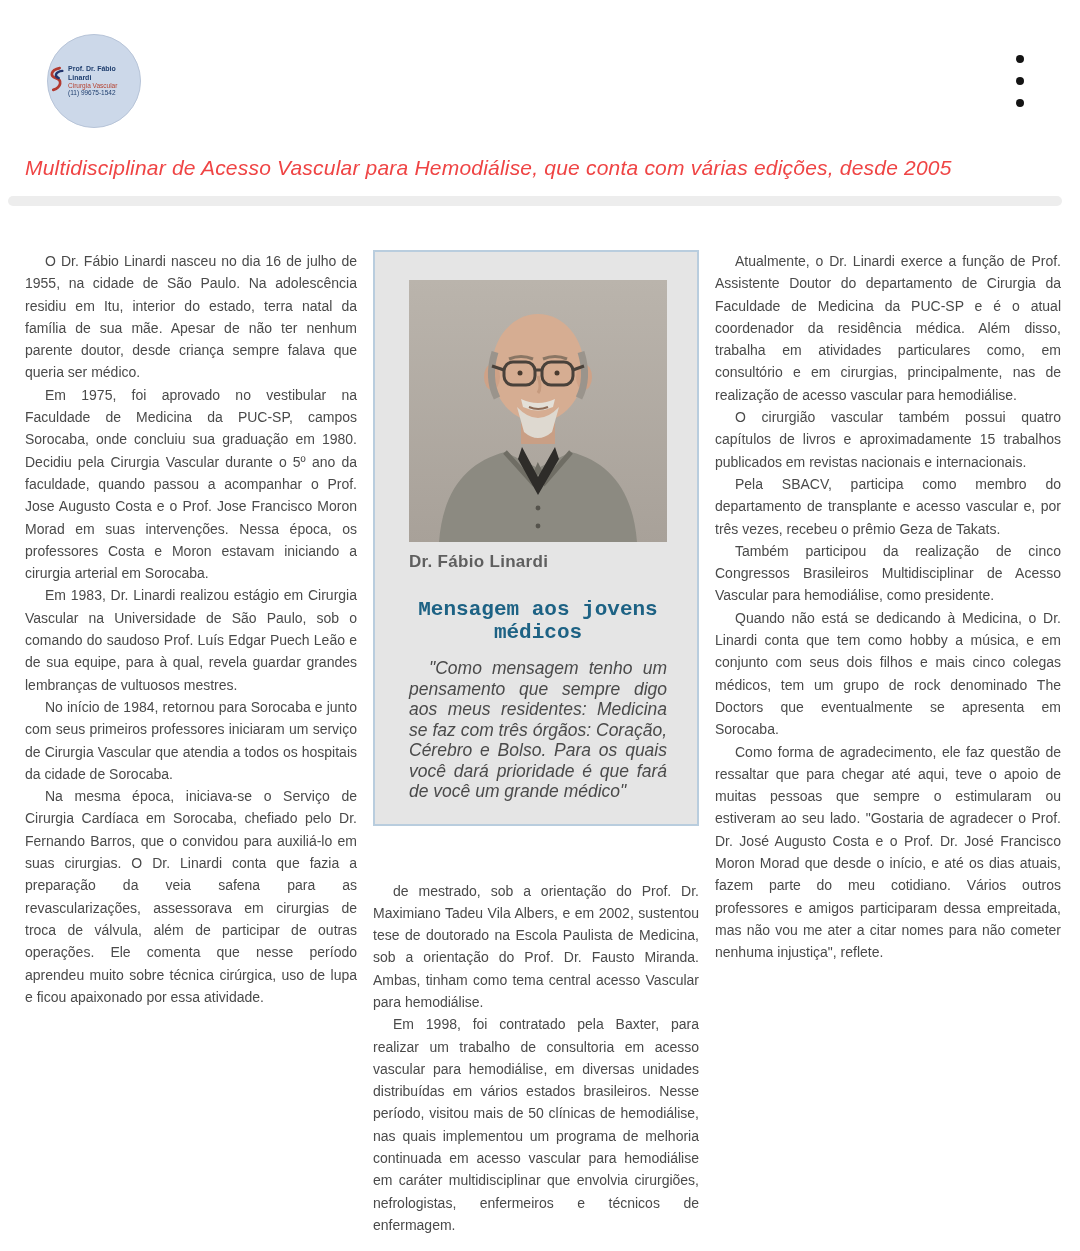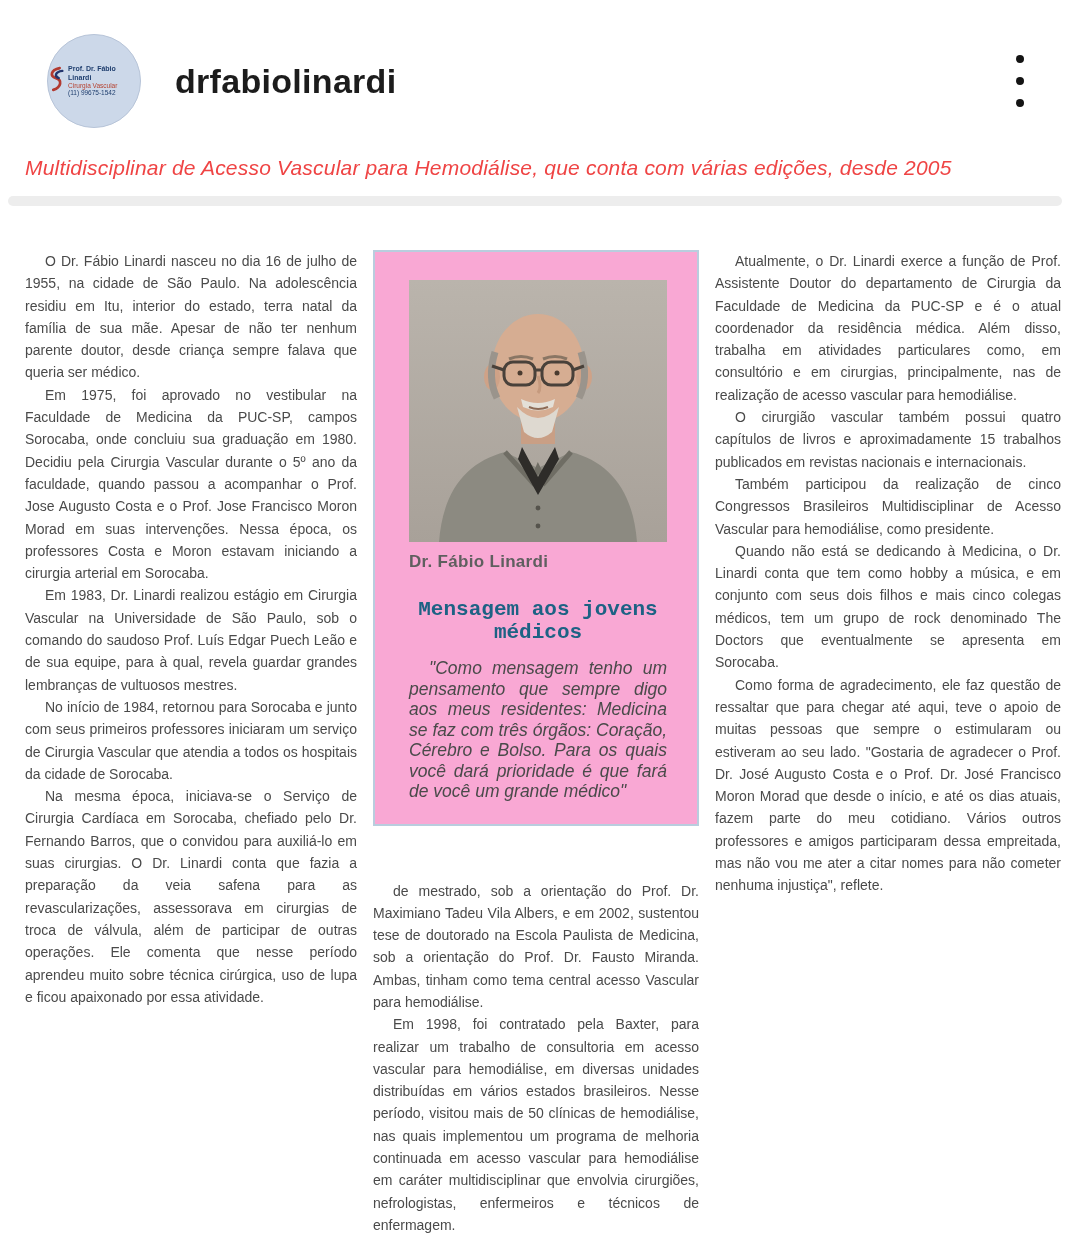--- a/index.html
+++ b/index.html
@@ -37,21 +37,21 @@
     margin-top:44px; padding-left:25px;
     display:grid; grid-template-columns:332px 326px 346px; column-gap:16px;
     color:#4a4a4a;
   }
   .article p {
     font-size:14px; line-height:22.3px; text-align:justify; text-indent:20px;
     color:#4a4a4a; hyphens:auto;
   }
 
   
-  .photo-box { border:2px solid #b9cdde; background:#f9a8d4; padding:28px 30px 22px 34px; margin-bottom:54px; }
+  .photo-box { border:2px solid #b9cdde; background:#e5e5e5; padding:28px 30px 22px 34px; margin-bottom:54px; }
   .photo { width:258px; height:262px; overflow:hidden; background:#b3ada5; }
   .photo svg { display:block; }
   .photo-caption { margin-top:10px; font-size:17px; font-weight:bold; color:#5f5f5f; letter-spacing:.3px; }
   .msg-heading { margin-top:26px; text-align:center; font-size:21px; font-weight:bold; color:#1d6284;font-family:Liberation Mono, monospace; }
   .quote {
     margin-top:14px; font-style:italic; font-size:17.5px !important;
     line-height:20.5px !important; color:#4f4f4f;
   }
 </style>
 </head>
@@ -68,21 +68,20 @@
             <path d="M18 6 C10 7 9 12 14 14" fill="none" stroke="#23356e" stroke-width="2.6" stroke-linecap="round"></path>
           </svg>
         </span>
         <span class="avatar-lines">
           <span class="l1">Prof. Dr. Fábio Linardi</span>
           <span class="l2">Cirurgia Vascular</span>
           <span class="l3">(11) 99675-1542</span>
         </span>
       </div>
     </div>
-    <div class="username">drfabiolinardi</div>
     <div class="kebab">
       <span></span>
         <span></span>
         <span></span>
     </div>
   </div>
 
   <div class="tagline">Multidisciplinar de Acesso Vascular para Hemodiálise, que conta com várias edições, desde 2005</div>
   <div class="scan-edge"></div>
 
@@ -141,19 +140,20 @@
         <p class="quote">"Como mensagem tenho um pensamento que sempre digo aos meus residentes: Medicina se faz com três órgãos: Coração, Cérebro e Bolso. Para os quais você dará prioridade é que fará de você um grande médico"</p>
       </div>
       <p>de mestrado, sob a orientação do Prof. Dr. Maximiano Tadeu Vila Albers, e em 2002, sustentou tese de doutorado na Escola Paulista de Medicina, sob a orientação do Prof. Dr. Fausto Miranda. Ambas, tinham como tema central acesso Vascular para hemodiálise.</p>
       <p>Em 1998, foi contratado pela Baxter, para realizar um trabalho de consultoria em acesso vascular para hemodiálise, em diversas unidades distribuídas em vários estados brasileiros. Nesse período, visitou mais de 50 clínicas de hemodiálise, nas quais implementou um programa de melhoria continuada em acesso vascular para hemodiálise em caráter multidisciplinar que envolvia cirurgiões, nefrologistas, enfermeiros e técnicos de enfermagem.</p>
 
     </div>
 
     <div class="col">
       <p>Atualmente, o Dr. Linardi exerce a função de Prof. Assistente Doutor do departamento de Cirurgia da Faculdade de Medicina da PUC-SP e é o atual coordenador da residência médica. Além disso, trabalha em atividades particulares como, em consultório e em cirurgias, principalmente, nas de realização de acesso vascular para hemodiálise.</p>
       <p>O cirurgião vascular também possui quatro capítulos de livros e aproximadamente 15 trabalhos publicados em revistas nacionais e internacionais.</p>
+      <p>Pela SBACV, participa como membro do departamento de transplante e acesso vascular e, por três vezes, recebeu o prêmio Geza de Takats.</p>
       <p>Também participou da realização de cinco Congressos Brasileiros Multidisciplinar de Acesso Vascular para hemodiálise, como presidente.</p>
       <p>Quando não está se dedicando à Medicina, o Dr. Linardi conta que tem como hobby a música, e em conjunto com seus dois filhos e mais cinco colegas médicos, tem um grupo de rock denominado The Doctors que eventualmente se apresenta em Sorocaba.</p>
       <p>Como forma de agradecimento, ele faz questão de ressaltar que para chegar até aqui, teve o apoio de muitas pessoas que sempre o estimularam ou estiveram ao seu lado. "Gostaria de agradecer o Prof. Dr. José Augusto Costa e o Prof. Dr. José Francisco Moron Morad que desde o início, e até os dias atuais, fazem parte do meu cotidiano. Vários outros professores e amigos participaram dessa empreitada, mas não vou me ater a citar nomes para não cometer nenhuma injustiça", reflete.</p>
     </div>
 
   </div>
 </div>
 
 </body></html>

